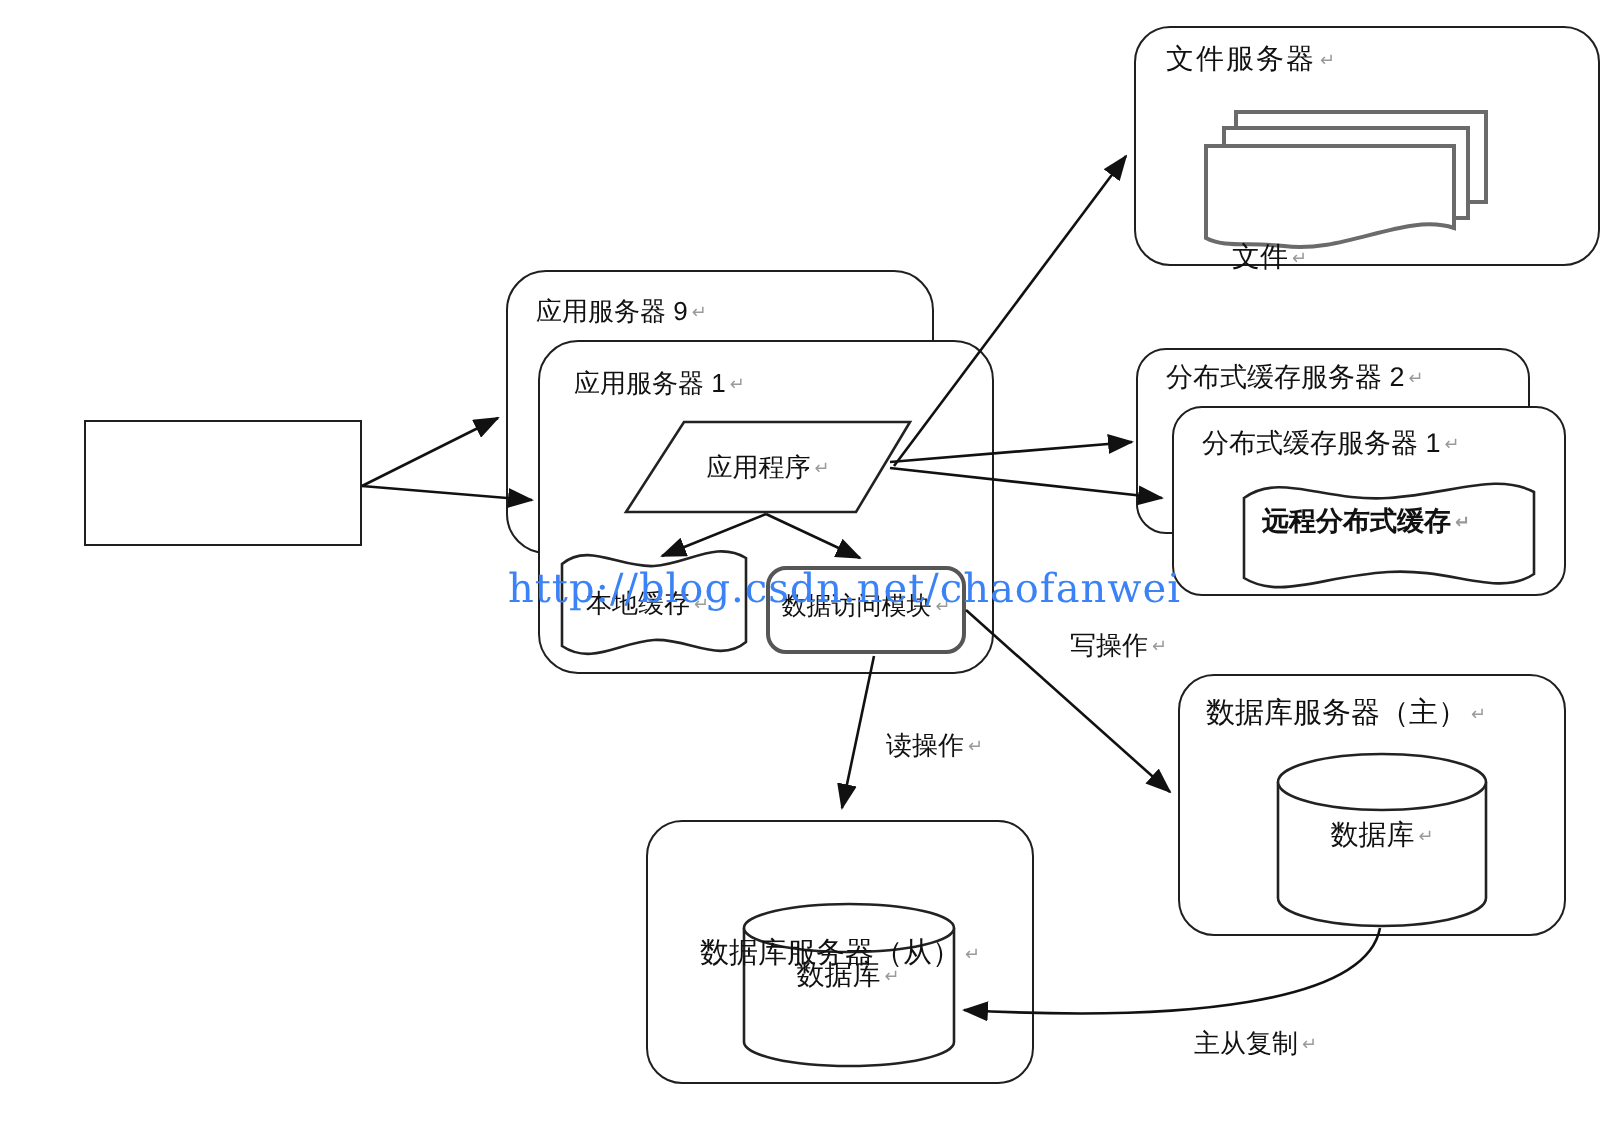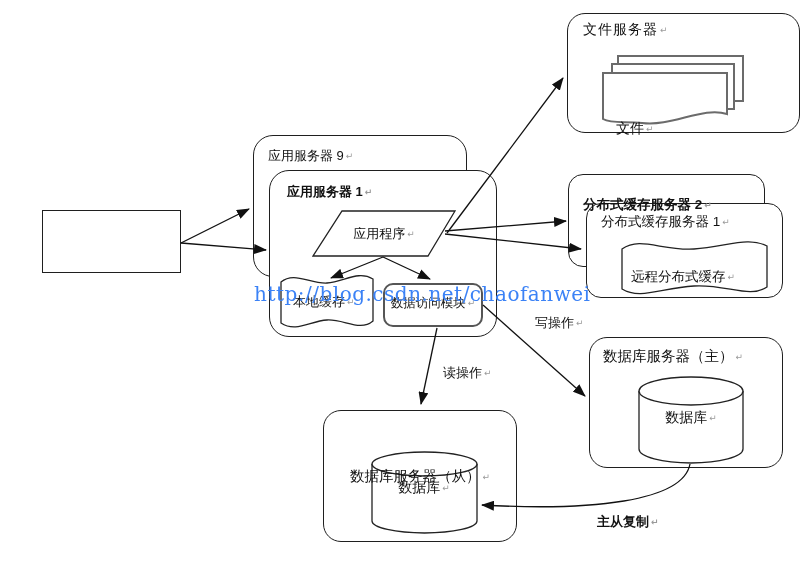--- a/index.html
+++ b/index.html
@@ -84,21 +84,21 @@
       <line x1="483" y1="305" x2="585" y2="396" marker-end="url(#ah)"></line>
       <path d="M690,464 C683,502 590,511 482,505" marker-end="url(#ah)"></path>
     </g>
   </svg>
 
 
   <div class="lbl" style="left:268px;top:147px;font-size:13px;">
     <span>应用服务器 9</span><span class="rm">↵</span>
   </div>
 
-  <div class="lbl" style="left:287px;top:183px;font-size:13px;font-weight:bold;">
+  <div class="lbl" style="left:287px;top:183px;font-size:13px;">
     <span>应用服务器 1</span><span class="rm">↵</span>
   </div>
 
   <div class="lbl center" style="left:334px;top:225px;width:100px;font-size:13px;">
     <span>应用程序</span><span class="rm">↵</span>
   </div>
 
   <div class="lbl" style="left:293px;top:293px;font-size:13px;">
     <span>本地缓存</span><span class="rm">↵</span>
   </div>
@@ -108,29 +108,29 @@
   </div>
 
   <div class="lbl" style="left:583px;top:21px;font-size:14px;letter-spacing:1px;text-align:right;">
     <span>文件服务器</span><span class="rm">↵</span>
   </div>
 
   <div class="lbl" style="left:616px;top:84px;font-size:14px;margin-top:36px;">
     <span>文件</span><span class="rm">↵</span>
   </div>
 
-  <div class="lbl" style="left:583px;top:196px;font-size:13.5px;font-weight:bold;">
+  <div class="lbl" style="left:583px;top:180px;font-size:13.5px;">
     <span>分布式缓存服务器 2</span><span class="rm">↵</span>
   </div>
 
   <div class="lbl" style="left:601px;top:213px;font-size:13.5px;">
     <span>分布式缓存服务器 1</span><span class="rm">↵</span>
   </div>
 
-  <div class="lbl" style="left:631px;top:268px;font-size:13.5px;">
+  <div class="lbl" style="left:631px;top:252px;font-size:13.5px;font-weight:bold;">
     <span>远程分布式缓存</span><span class="rm">↵</span>
   </div>
 
   <div class="lbl" style="left:603px;top:347px;font-size:14.5px;">
     <span>数据库服务器（主）</span><span class="rm">↵</span>
   </div>
 
   <div class="lbl center" style="left:641px;top:409px;width:100px;font-size:14px;">
     <span>数据库</span><span class="rm">↵</span>
   </div>
@@ -144,19 +144,19 @@
   </div>
 
   <div class="lbl" style="left:443px;top:364px;font-size:13px;">
     <span>读操作</span><span class="rm">↵</span>
   </div>
 
   <div class="lbl" style="left:535px;top:314px;font-size:13px;">
     <span>写操作</span><span class="rm">↵</span>
   </div>
 
-  <div class="lbl" style="left:597px;top:513px;font-size:13px;font-weight:bold;">
+  <div class="lbl" style="left:597px;top:513px;font-size:13px;">
     <span>主从复制</span><span class="rm">↵</span>
   </div>
 
   <div id="watermark">http://blog.csdn.net/chaofanwei</div>
 
 </div>
 
 </body></html>

